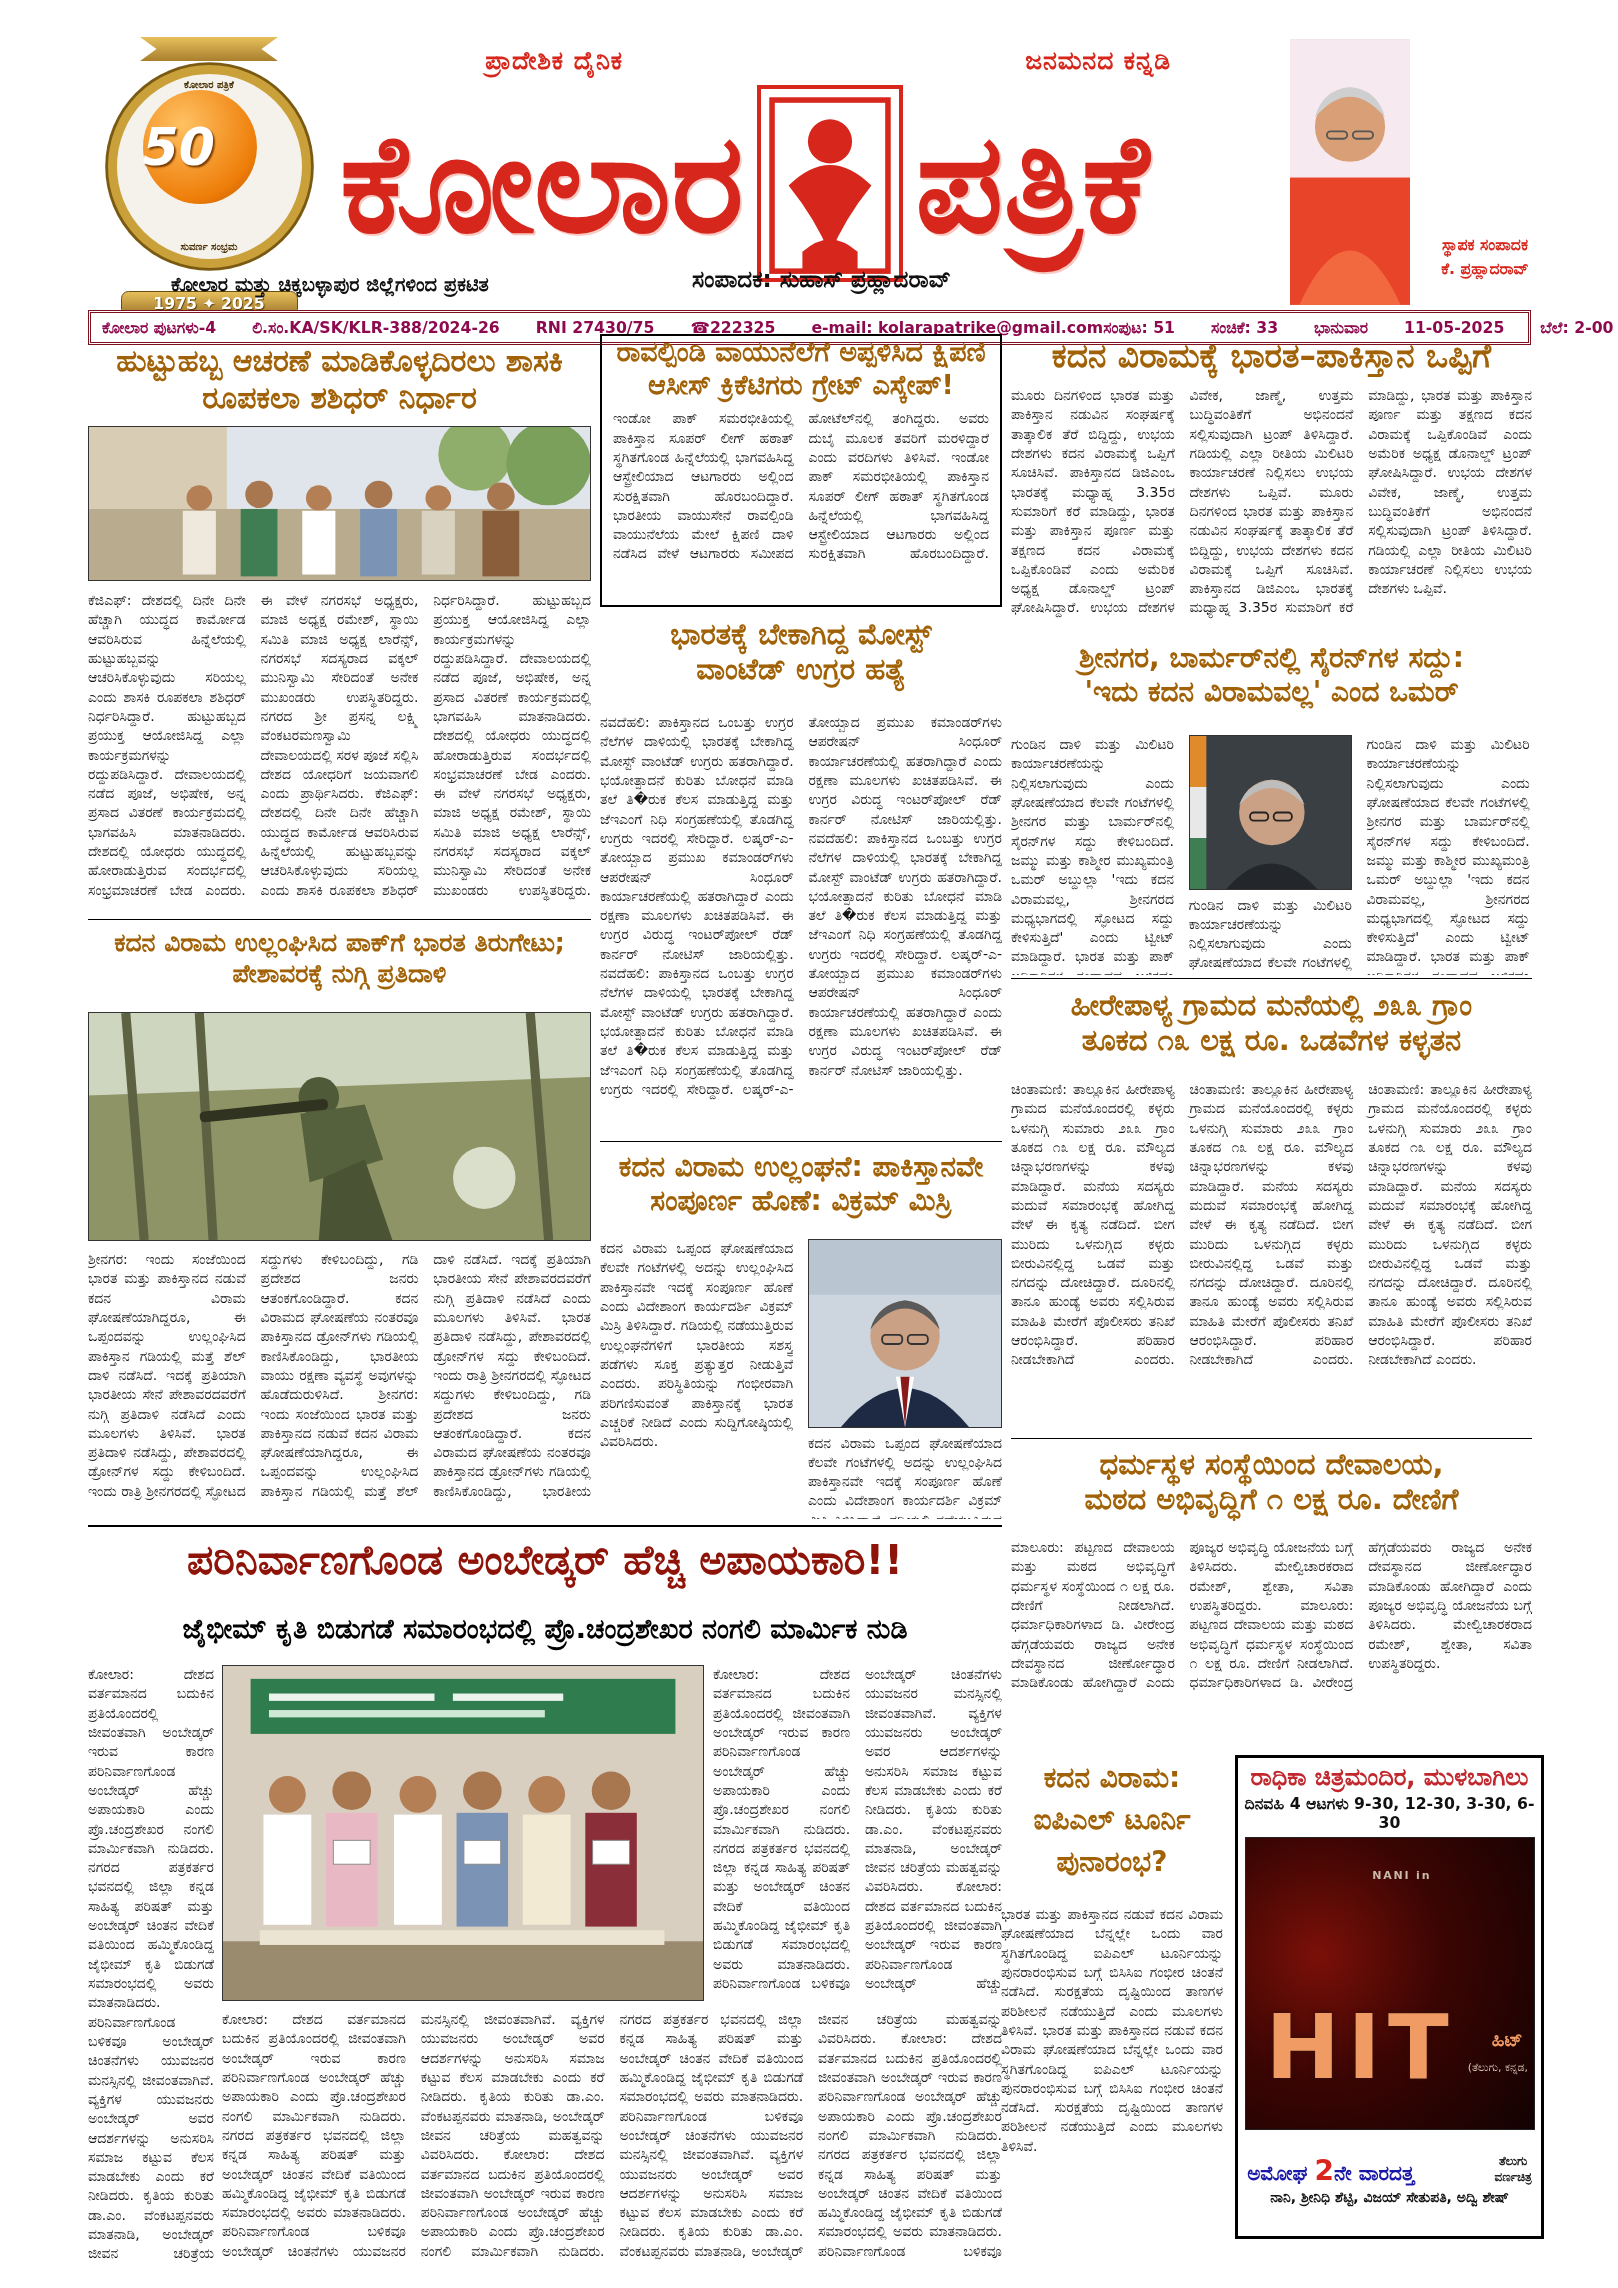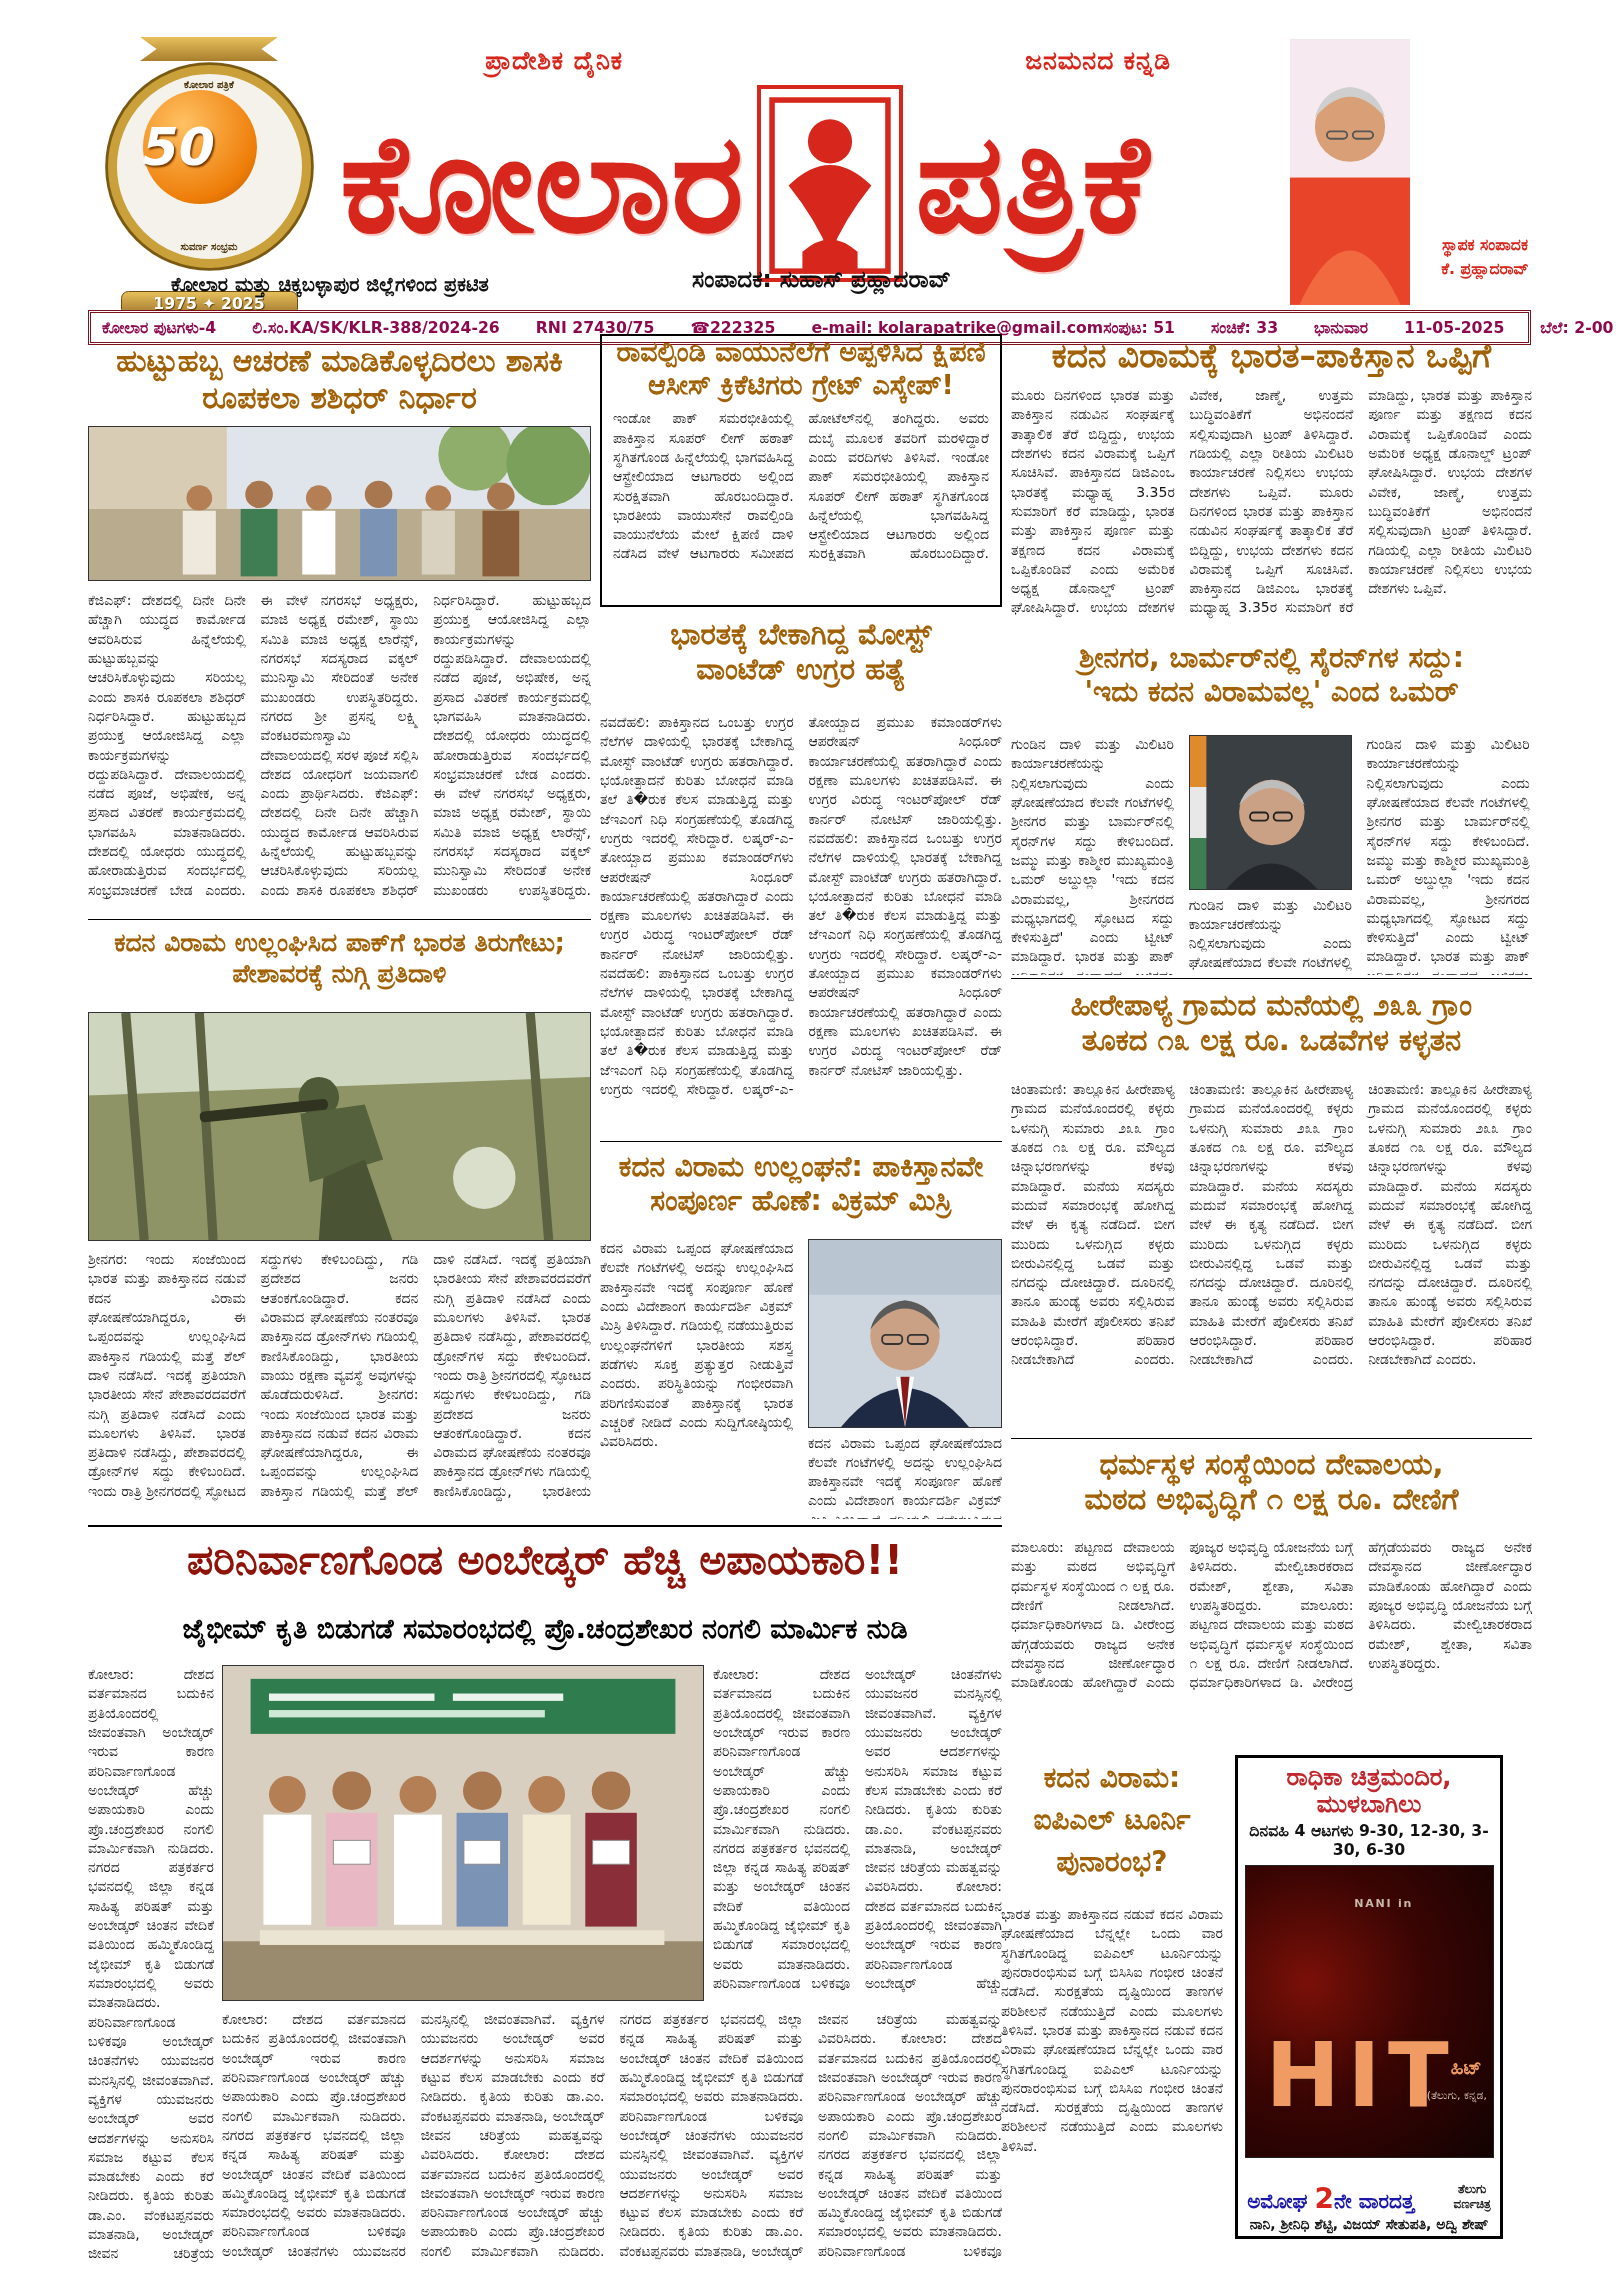--- a/index.html
+++ b/index.html
@@ -269,21 +269,21 @@
 
   <div class="abs bt c3" style="left:1011px;top:1538px;width:521px;height:209px;">ಮಾಲೂರು: ಪಟ್ಟಣದ ದೇವಾಲಯ ಮತ್ತು ಮಠದ ಅಭಿವೃದ್ಧಿಗೆ ಧರ್ಮಸ್ಥಳ ಸಂಸ್ಥೆಯಿಂದ ೧ ಲಕ್ಷ ರೂ. ದೇಣಿಗೆ ನೀಡಲಾಗಿದೆ. ಧರ್ಮಾಧಿಕಾರಿಗಳಾದ ಡಿ. ವೀರೇಂದ್ರ ಹೆಗ್ಗಡೆಯವರು ರಾಜ್ಯದ ಅನೇಕ ದೇವಸ್ಥಾನದ ಜೀರ್ಣೋದ್ಧಾರ ಮಾಡಿಕೊಂಡು ಹೋಗಿದ್ದಾರೆ ಎಂದು ಪೂಜ್ಯರ ಅಭಿವೃದ್ಧಿ ಯೋಜನೆಯ ಬಗ್ಗೆ ತಿಳಿಸಿದರು. ಮೇಲ್ವಿಚಾರಕರಾದ ರಮೇಶ್, ಶ್ವೇತಾ, ಸವಿತಾ ಉಪಸ್ಥಿತರಿದ್ದರು. ಮಾಲೂರು: ಪಟ್ಟಣದ ದೇವಾಲಯ ಮತ್ತು ಮಠದ ಅಭಿವೃದ್ಧಿಗೆ ಧರ್ಮಸ್ಥಳ ಸಂಸ್ಥೆಯಿಂದ ೧ ಲಕ್ಷ ರೂ. ದೇಣಿಗೆ ನೀಡಲಾಗಿದೆ. ಧರ್ಮಾಧಿಕಾರಿಗಳಾದ ಡಿ. ವೀರೇಂದ್ರ ಹೆಗ್ಗಡೆಯವರು ರಾಜ್ಯದ ಅನೇಕ ದೇವಸ್ಥಾನದ ಜೀರ್ಣೋದ್ಧಾರ ಮಾಡಿಕೊಂಡು ಹೋಗಿದ್ದಾರೆ ಎಂದು ಪೂಜ್ಯರ ಅಭಿವೃದ್ಧಿ ಯೋಜನೆಯ ಬಗ್ಗೆ ತಿಳಿಸಿದರು. ಮೇಲ್ವಿಚಾರಕರಾದ ರಮೇಶ್, ಶ್ವೇತಾ, ಸವಿತಾ ಉಪಸ್ಥಿತರಿದ್ದರು.</div>
 
   <div class="abs hl" style="left:1001px;top:1757px;width:222px;font-size:28px;line-height:1.5;">
     <div>ಕದನ ವಿರಾಮ:</div>
     <div>ಐಪಿಎಲ್ ಟೂರ್ನಿ</div>
     <div>ಪುನಾರಂಭ?</div>
   </div>
   <div class="abs bt" style="left:1001px;top:1905px;width:222px;height:360px;">ಭಾರತ ಮತ್ತು ಪಾಕಿಸ್ತಾನದ ನಡುವೆ ಕದನ ವಿರಾಮ ಘೋಷಣೆಯಾದ ಬೆನ್ನಲ್ಲೇ ಒಂದು ವಾರ ಸ್ಥಗಿತಗೊಂಡಿದ್ದ ಐಪಿಎಲ್ ಟೂರ್ನಿಯನ್ನು ಪುನರಾರಂಭಿಸುವ ಬಗ್ಗೆ ಬಿಸಿಸಿಐ ಗಂಭೀರ ಚಿಂತನೆ ನಡೆಸಿದೆ. ಸುರಕ್ಷತೆಯ ದೃಷ್ಟಿಯಿಂದ ತಾಣಗಳ ಪರಿಶೀಲನೆ ನಡೆಯುತ್ತಿದೆ ಎಂದು ಮೂಲಗಳು ತಿಳಿಸಿವೆ. ಭಾರತ ಮತ್ತು ಪಾಕಿಸ್ತಾನದ ನಡುವೆ ಕದನ ವಿರಾಮ ಘೋಷಣೆಯಾದ ಬೆನ್ನಲ್ಲೇ ಒಂದು ವಾರ ಸ್ಥಗಿತಗೊಂಡಿದ್ದ ಐಪಿಎಲ್ ಟೂರ್ನಿಯನ್ನು ಪುನರಾರಂಭಿಸುವ ಬಗ್ಗೆ ಬಿಸಿಸಿಐ ಗಂಭೀರ ಚಿಂತನೆ ನಡೆಸಿದೆ. ಸುರಕ್ಷತೆಯ ದೃಷ್ಟಿಯಿಂದ ತಾಣಗಳ ಪರಿಶೀಲನೆ ನಡೆಯುತ್ತಿದೆ ಎಂದು ಮೂಲಗಳು ತಿಳಿಸಿವೆ.</div>
 
-  <div class="abs adbox" style="left:1235px;top:1755px;width:268px;height:484px;">
+  <div class="abs adbox" style="left:1235px;top:1755px;width:309px;height:484px;">
     <div class="ad-title">ರಾಧಿಕಾ ಚಿತ್ರಮಂದಿರ, ಮುಳಬಾಗಿಲು</div>
     <div class="ad-times">ದಿನವಹಿ 4 ಆಟಗಳು 9-30, 12-30, 3-30, 6-30</div>
     <div class="poster">
       <span class="nani">NANI in</span>
       <span class="hit">HIT</span>
       <span class="hitkn">ಹಿಟ್</span>
       <span class="hitlang">(ತೆಲುಗು, ಕನ್ನಡ,</span>
     </div>
     <div class="ad-week">
       <div class="week-main">

